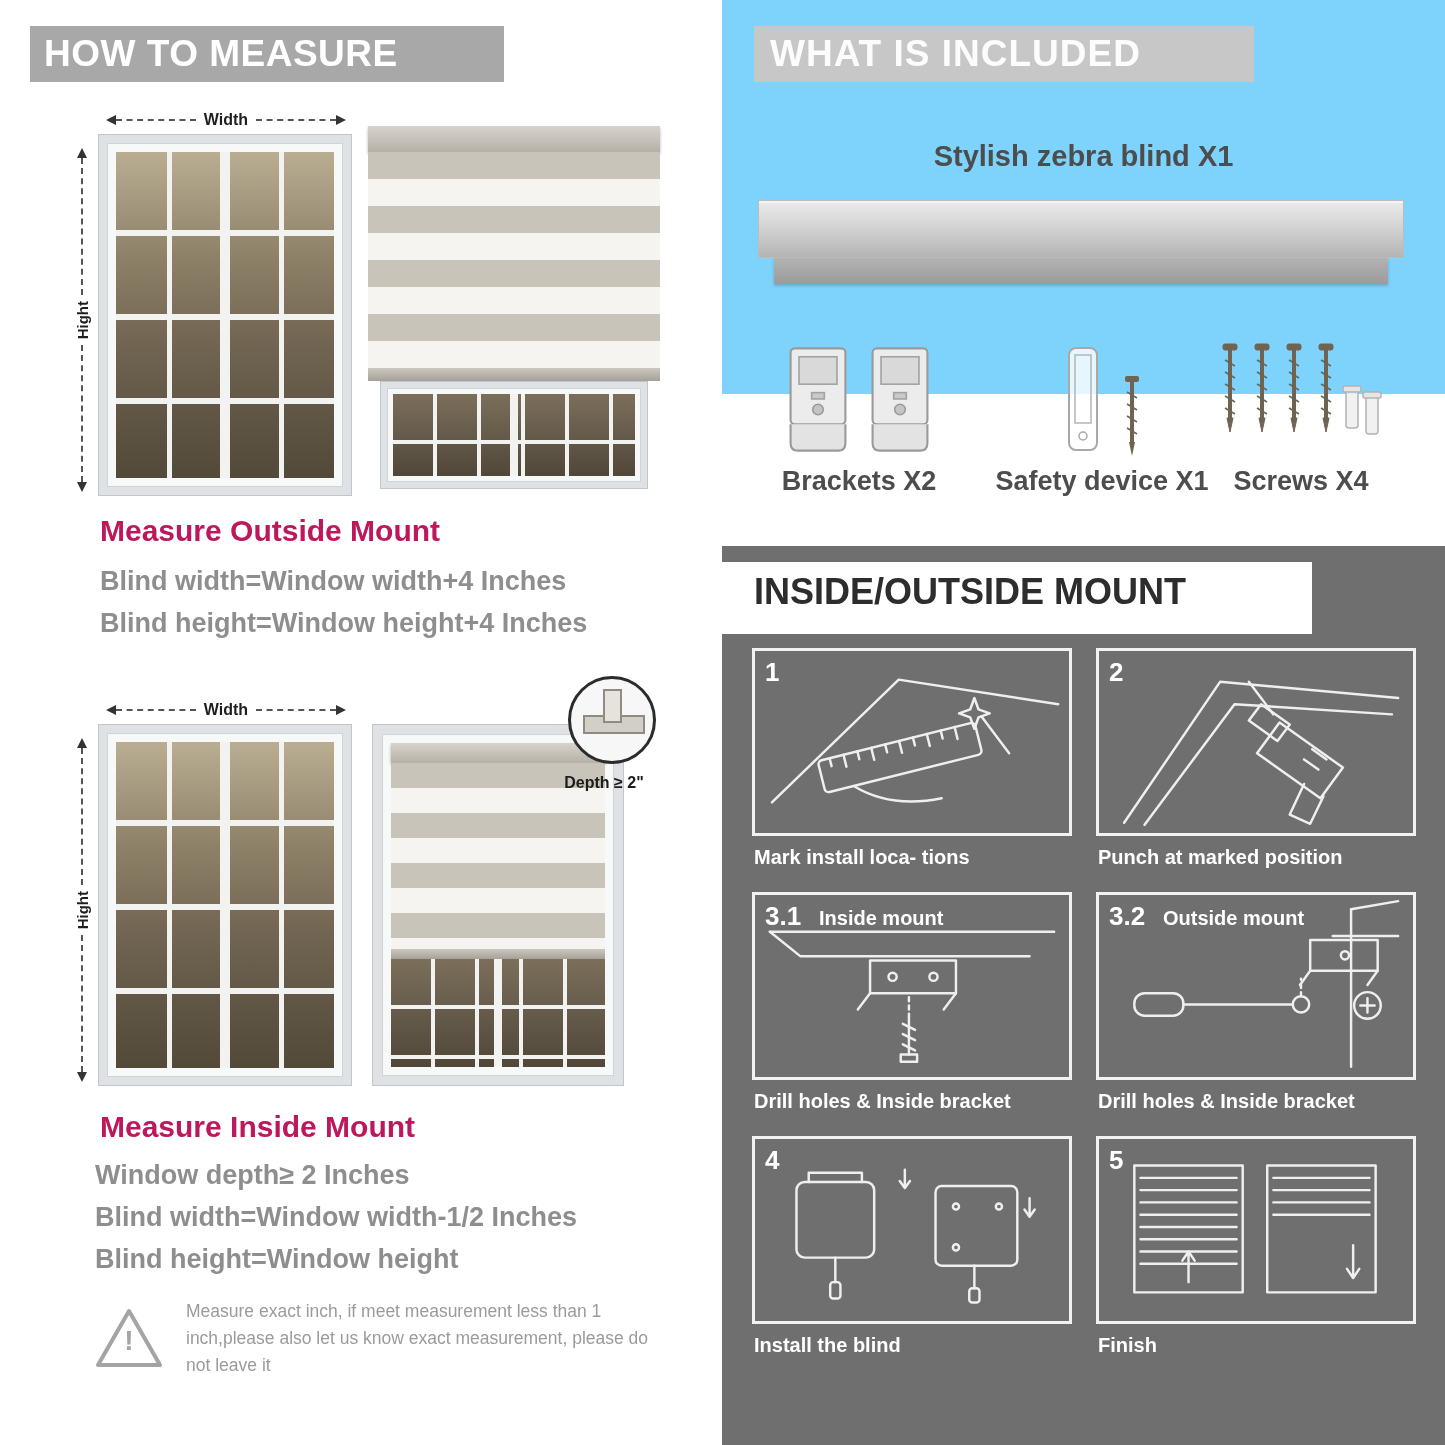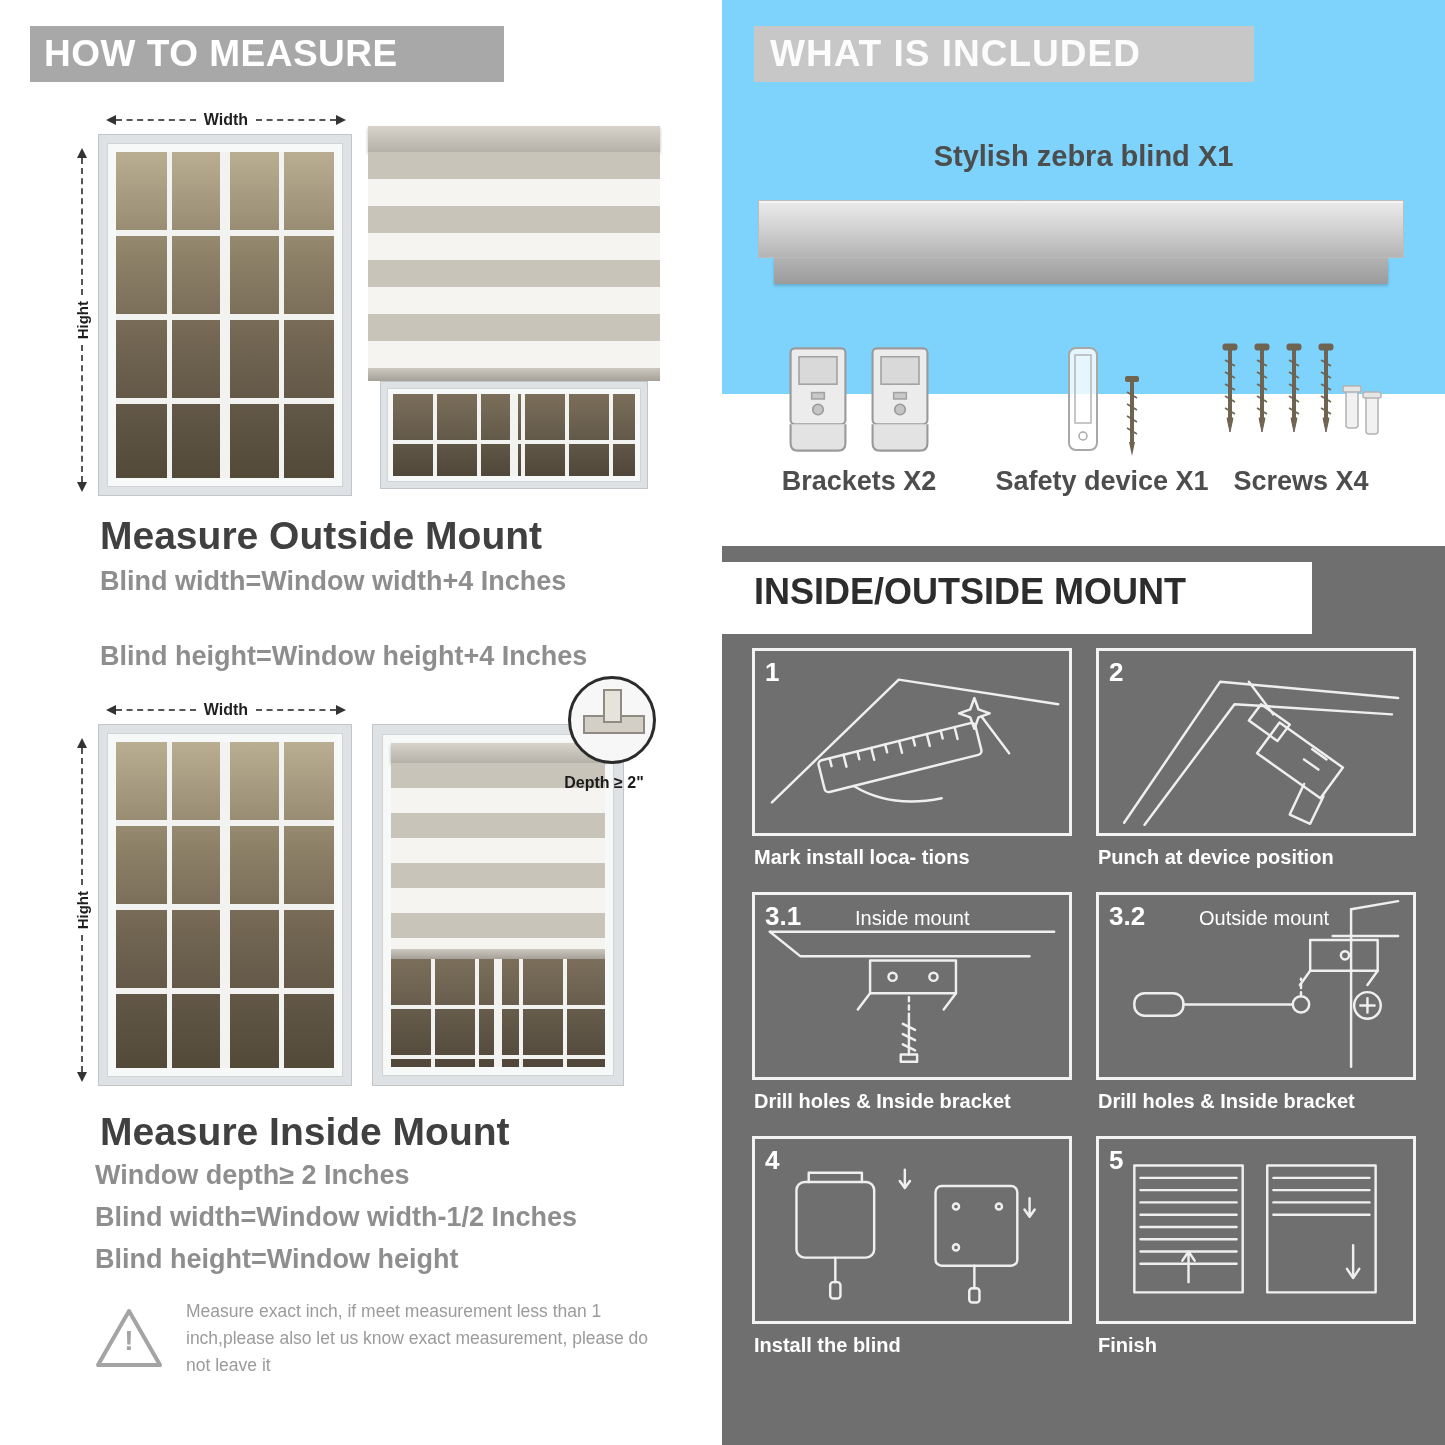--- a/index.html
+++ b/index.html
@@ -64,25 +64,25 @@
   .iblind .stripes { height:186px; background:repeating-linear-gradient(to bottom, #c9c4b9 0 25px, #f6f4f0 25px 50px); }
   .iblind .bottomrail { height:10px; }
   .frame2 .panes { flex:1; }
 
   .depth-circle { position:absolute; left:506px; top:-14px; width:88px; height:88px; border:3px solid #2b2b2b; border-radius:50%;
       background:#f7f7f7; overflow:hidden; }
   .depth-circle::before { content:""; position:absolute; left:12px; top:36px; width:58px; height:15px; background:#d3cfc6; border:2px solid #8f8b82; }
   .depth-circle::after { content:""; position:absolute; left:32px; top:10px; width:15px; height:30px; background:#e6e3dc; border:2px solid #8f8b82; }
   .depth-label { position:absolute; left:472px; top:84px; width:140px; text-align:center; font-size:16px; font-weight:bold; color:#1c1c1c; }
 
-  .m-title { position:absolute; left:100px; font-size:39px; font-weight:bold; color:#404040; }
+  .m-title { position:absolute; left:100px; font-size:30px; font-weight:bold; color:#be185d; }
   .t-out { top:514px; }
   .t-in  { top:1110px; }
   .m-line { position:absolute; left:100px; font-size:27px; font-weight:bold; color:#8e8e8e; white-space:nowrap; }
-  .lo1 { top:566px; } .lo2 { top:608px;margin-top:33px; }
+  .lo1 { top:566px; } .lo2 { top:608px; }
   .li1 { left:95px; top:1160px; } .li2 { left:95px; top:1202px; } .li3 { left:95px; top:1244px; }
 
   .warning { position:absolute; left:92px; top:1298px; width:560px; display:flex; align-items:center; gap:20px; }
   .warn-icon { position:relative; flex:0 0 74px; width:74px; height:68px; }
   .warn-icon svg { position:absolute; inset:0; }
   .bang { position:absolute; left:0; top:20px; width:100%; text-align:center; font-size:28px; font-weight:bold; color:#a4a4a4; }
   .warn-text { flex:1; font-size:17.5px; color:#9b9b9b; line-height:1.55; text-align:left; }
 
   
   .included { position:absolute; left:722px; top:0; width:723px; height:394px; background:#7dd3fc; }
@@ -104,21 +104,21 @@
 
   
   .mount { position:absolute; left:722px; top:546px; width:723px; height:899px; background:#6f6f6f; }
   .mount-banner { position:absolute; left:0; top:16px; width:590px; height:72px; background:#ffffff;
       color:#2d2d2d; font-size:36px; font-weight:bold; line-height:60px; padding-left:32px; }
   .steps { position:absolute; left:30px; top:102px; width:664px; display:grid;
       grid-template-columns:1fr 1fr; column-gap:24px; row-gap:20px; }
   .panel { position:relative; height:188px; border:3px solid #f2f2f2; }
   .panel svg { position:absolute; inset:0; width:100%; height:100%; }
   .pnum { position:absolute; left:10px; top:6px; font-size:26px; font-weight:bold; color:#ffffff; z-index:2; }
-  .plabel { position:absolute; left:64px; top:12px; font-size:20px; font-weight:normal; color:#ffffff; z-index:2;margin-left:36px; }
+  .plabel { position:absolute; left:64px; top:12px; font-size:20px; font-weight:bold; color:#ffffff; z-index:2; }
   .caption { margin-top:10px; font-size:20px; font-weight:bold; color:#ffffff; padding-left:2px; min-height:26px; }
 
   .lineart { stroke:#efefef; stroke-width:2.4; fill:none; stroke-linecap:round; stroke-linejoin:round; }
 </style>
 </head>
 <body>
 
 <div class="canvas">
 
   <section class="left">
@@ -326,21 +326,21 @@
           <svg viewBox="0 0 306 178" class="lineart">
             <path d="M24 168 L118 30 L292 46"></path>
             <path d="M44 170 L132 52 L286 62"></path>
             <path d="M146 30 L170 62"></path>
             <path d="M158 52 l28 20 -12 16 -28 -20 z"></path>
             <path d="M176 70 l62 44 -22 30 -62 -44 z"></path>
             <path d="M200 130 l-14 30 20 9 13 -27"></path>
             <path d="M208 96 l14 10 M200 106 l14 10"></path>
           </svg>
         </div>
-        <p class="caption">Punch at  device position</p>
+        <p class="caption">Punch at  marked position</p>
       </div>
 
       <div class="step">
         <div class="panel">
           <span class="pnum">3.1</span>
           <span class="plabel">Inside mount</span>
           <svg viewBox="0 0 306 178" class="lineart">
             <path d="M14 36 H292"></path>
             <path d="M14 36 L44 60 H268"></path>
             <rect x="112" y="64" width="84" height="32"></rect>

